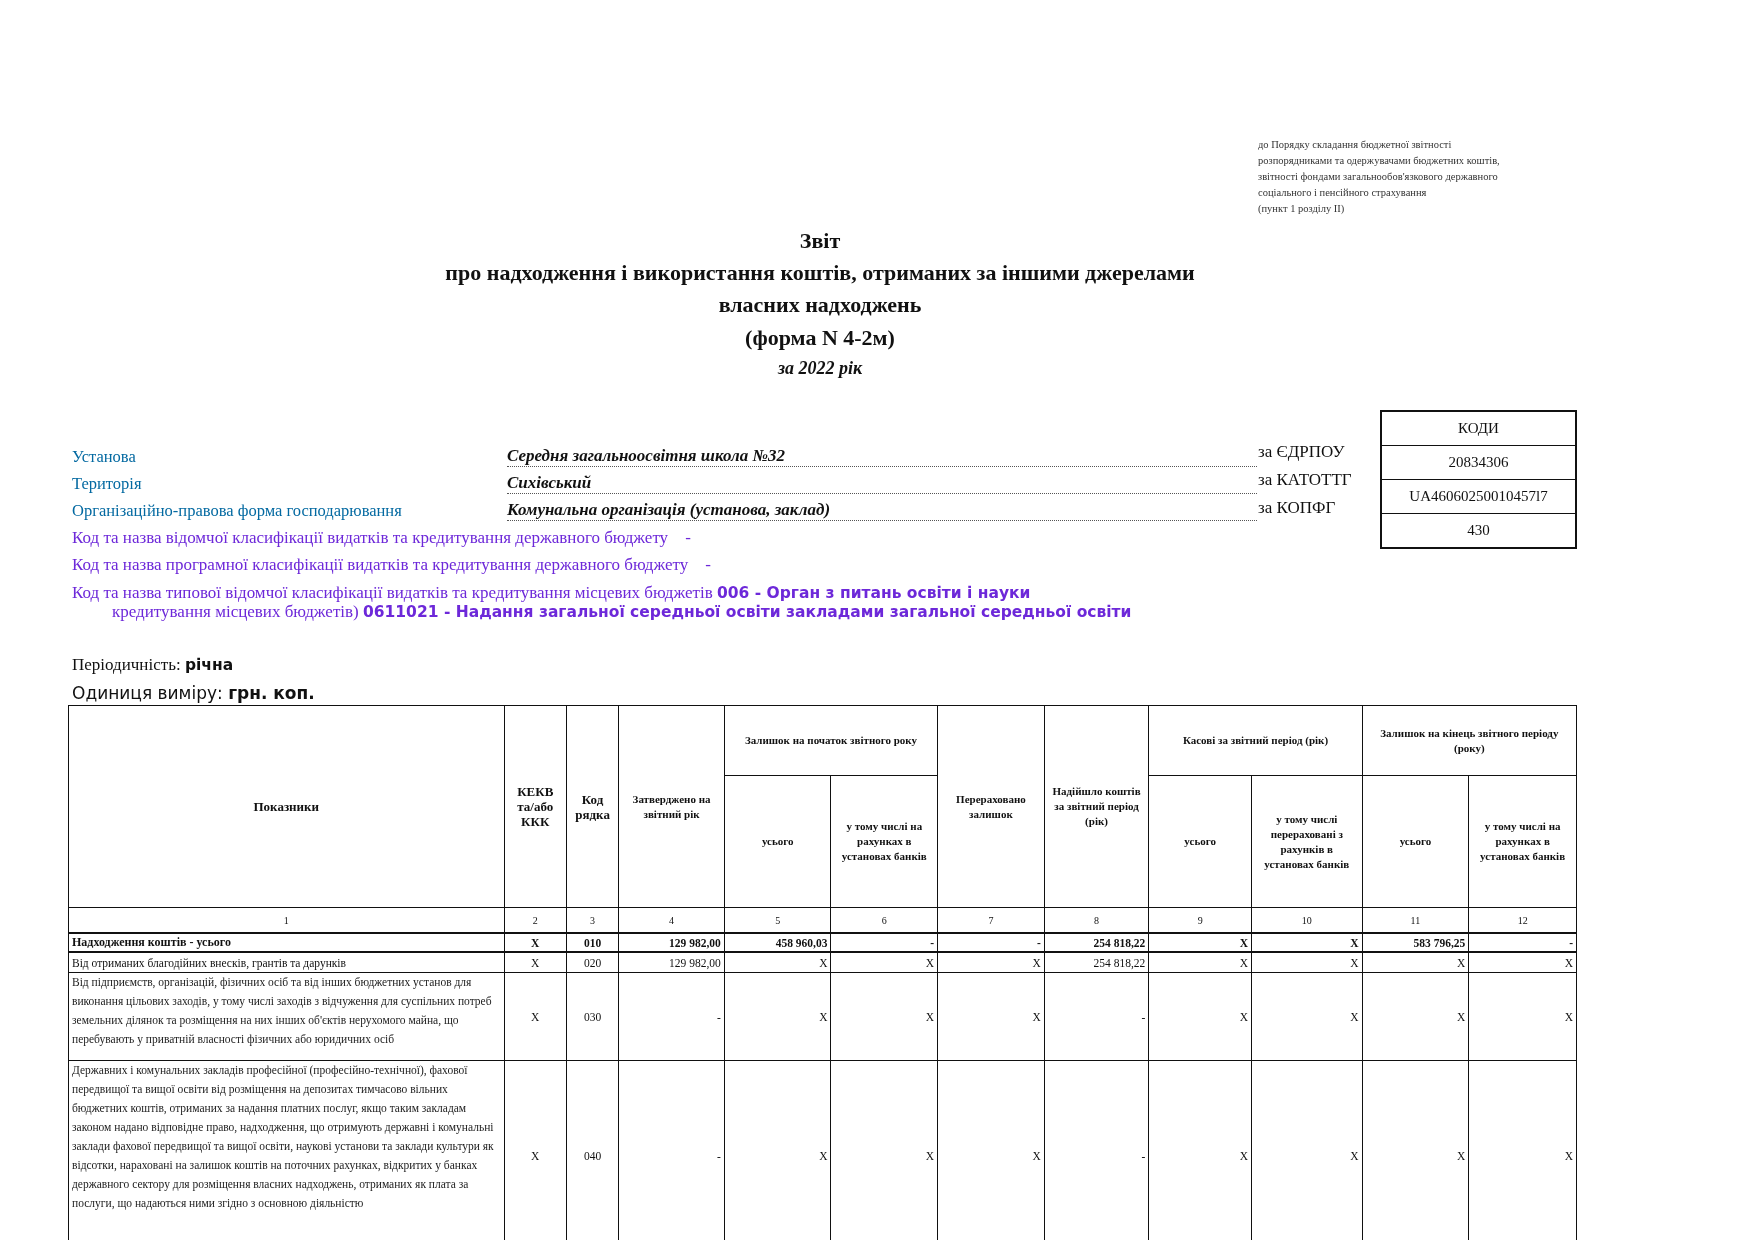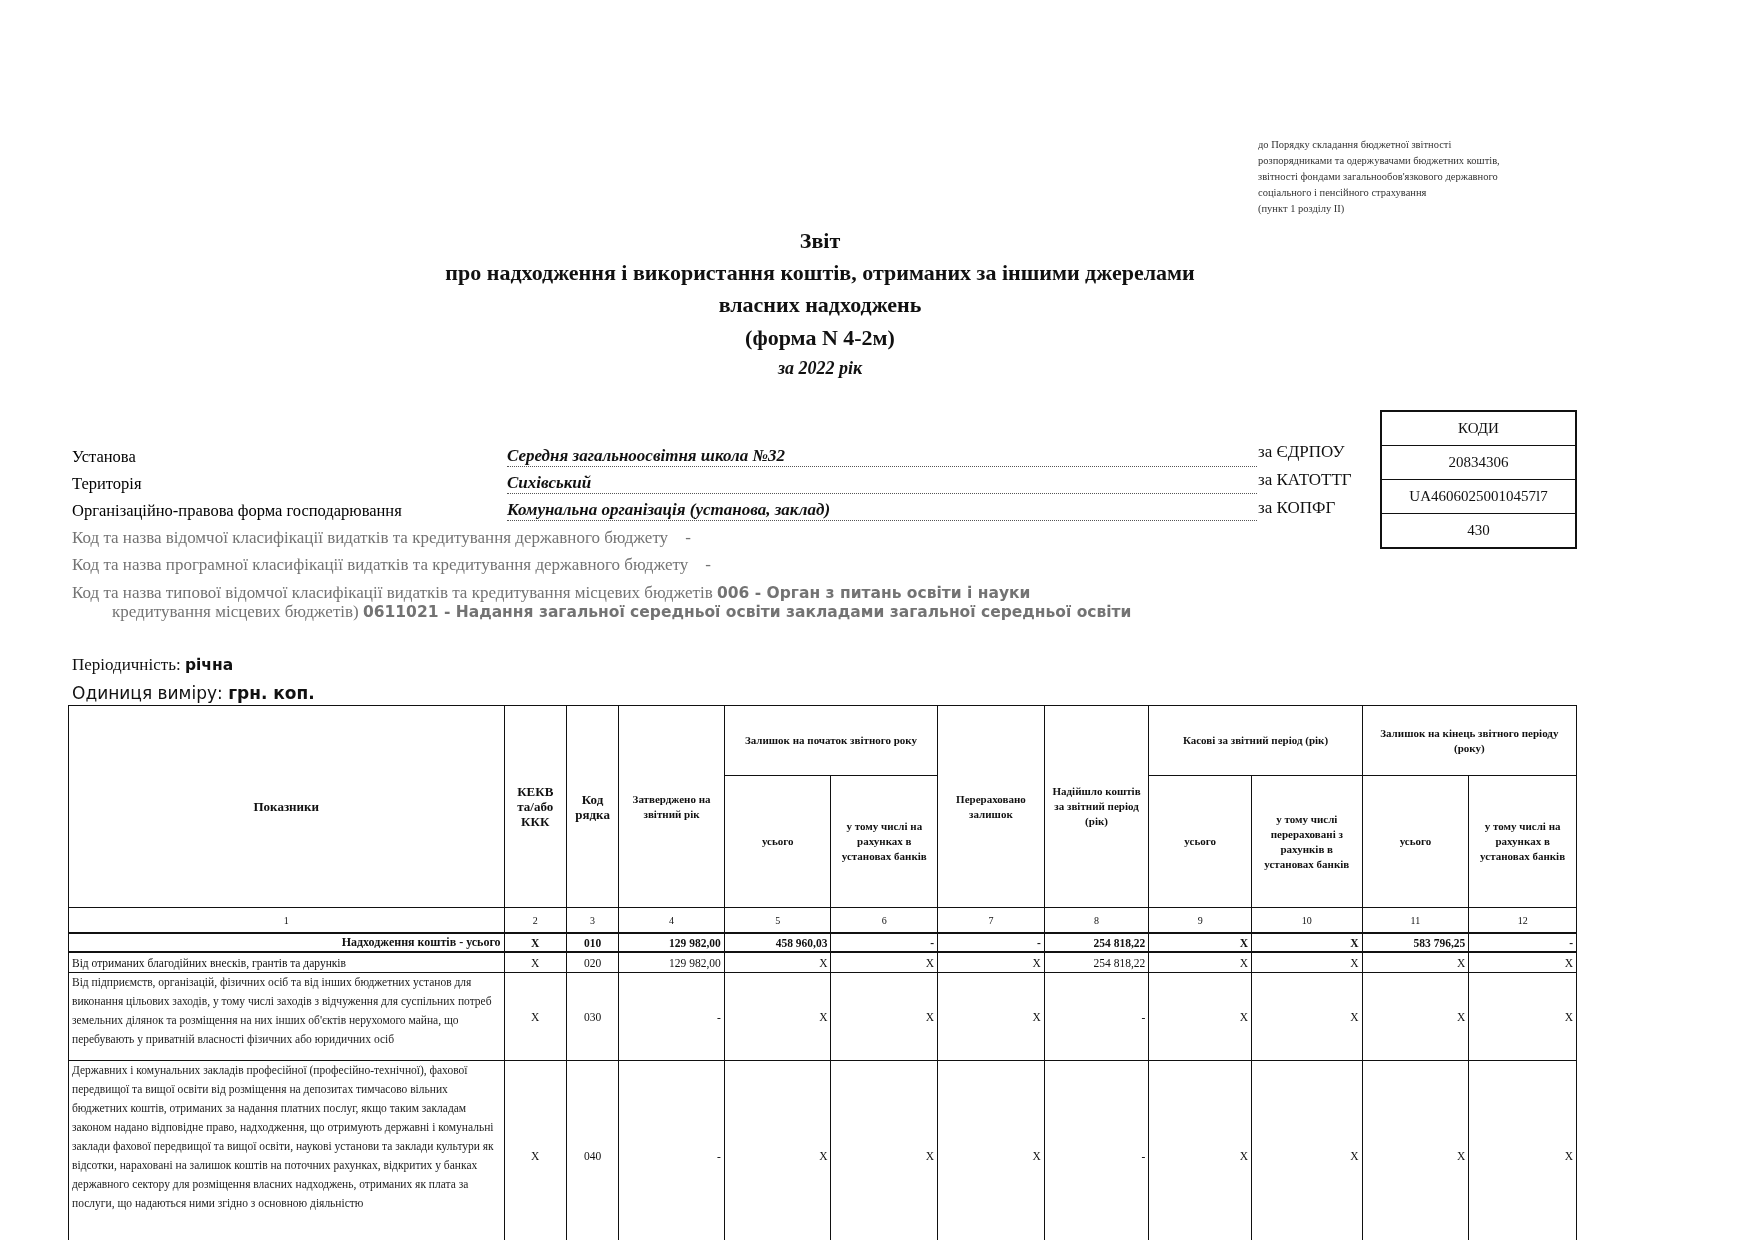--- a/index.html
+++ b/index.html
@@ -10,36 +10,36 @@
   .title-block { left: 330px; width: 980px; text-align: center; font-weight: bold; }
   .t1 { top: 228px; font-size: 22px; }
   .t2 { top: 260px; font-size: 22px; }
   .t3 { top: 292px; font-size: 22px; }
   .t4 { top: 325px; font-size: 22px; }
   .t5 { top: 358px; font-size: 18px; font-style: italic; }
   .codes { left: 1380px; top: 410px; width: 197px; border: 2px solid #111; border-collapse: collapse; }
   .codes td { border: 1.5px solid #111; text-align: center; font-size: 15px; height: 25px; padding: 4px; }
   .codes-labels { left: 1258px; top: 438px; font-size: 17px; }
   .codes-labels div { height: 28px; line-height: 28px; }
-  .info-label { left: 72px; font-size: 16.5px; color: #000000; }
+  .info-label { left: 72px; font-size: 16.5px; color: #0369a1; }
   .info-value { left: 507px; width: 750px; font-size: 17px; font-weight: bold; font-style: italic; border-bottom: 1.5px dotted #555; }
-  .line { left: 72px; font-size: 17px; color: #737373; white-space: nowrap; }
+  .line { left: 72px; font-size: 17px; color: #6d28d9; white-space: nowrap; }
   .line b { font-family: "DejaVu Sans", sans-serif; font-size: 15.5px; }
   .sans { font-family: "DejaVu Sans", sans-serif; text-align: right; }
   .period { left: 72px; top: 655px; font-size: 17px; }
   .unit { left: 72px; top: 683px; font-size: 17px; font-family: "DejaVu Sans", sans-serif; }
   table.main { position: absolute; left: 68px; top: 705px; width: 1509px; border-collapse: collapse; table-layout: fixed; }
   table.main td, table.main th { border: 1.5px solid #111; padding: 0 3px; font-size: 11.5px; vertical-align: middle; }
   table.main th { font-weight: bold; text-align: center; font-size: 11px; line-height: 15px; }
   table.main th.big { font-size: 13px; }
   table.main .num-row td { text-align: center; font-size: 10px; height: 24px; }
   table.main td.r { text-align: right; }
   table.main td.c { text-align: center; }
   table.main tr.total td { font-weight: bold; height: 17px; border-top: 2.5px solid #111; border-bottom: 2.5px solid #111; }
-  table.main tr.total td.label { text-align: right; font-size: 12px; }
+  table.main tr.total td.label { text-align: left; font-size: 12px; }
   table.main tr.r020 td { height: 19px; font-size: 11.5px; }
   table.main tr.r030 td { height: 87px; }
   table.main tr.r040 td { height: 190px; }
   table.main td.desc { font-size: 11.5px; line-height: 19px; color: #222; vertical-align: top; overflow: hidden; }
   .desc-inner { overflow: hidden; }
   tr.r030 .desc-inner { height: 86px; }
   tr.r040 .desc-inner { height: 189px; }
 </style>
 </head>
 <body>

